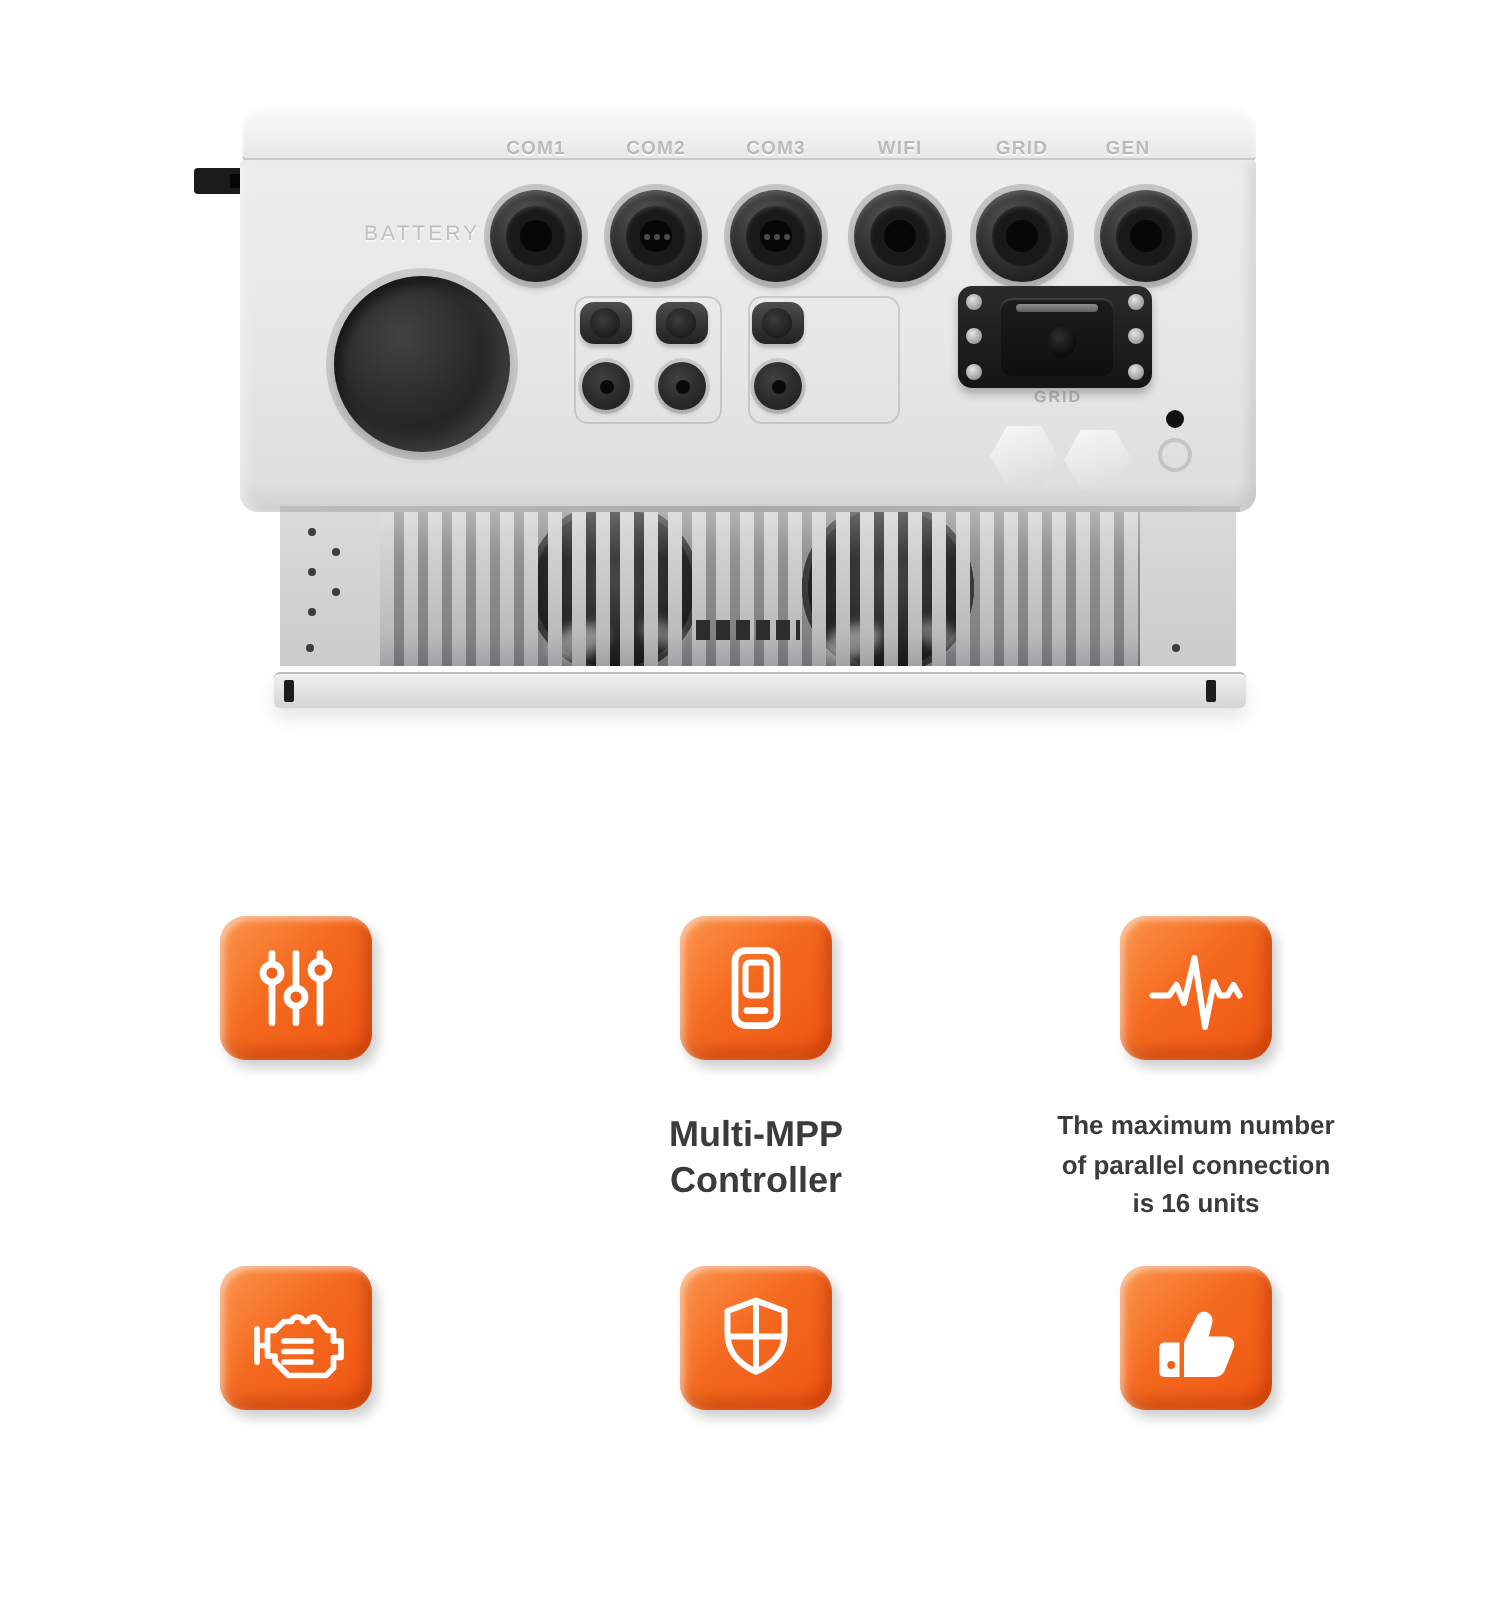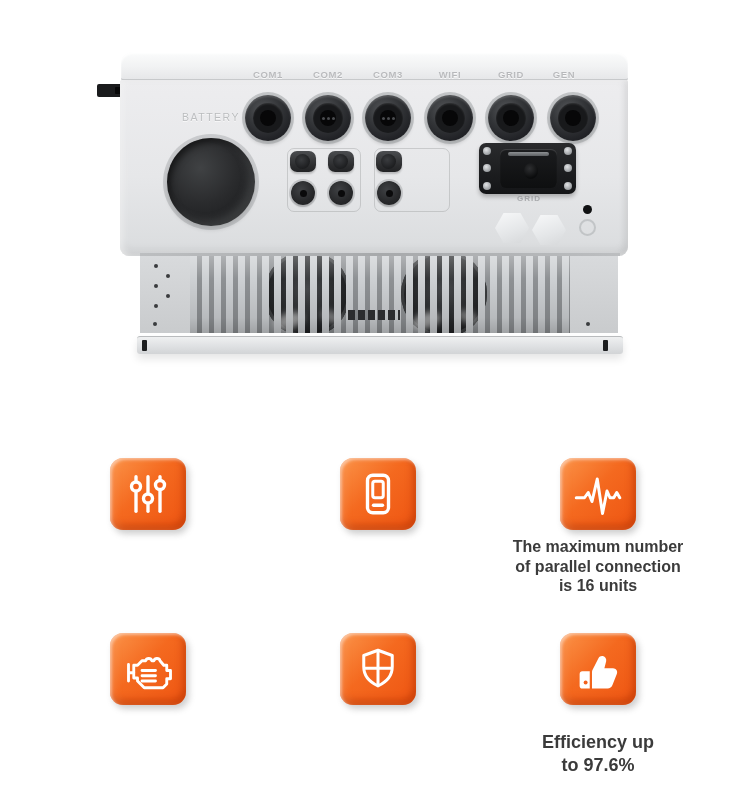--- a/index.html
+++ b/index.html
@@ -103,21 +103,21 @@
 
   
   .cell{position:absolute;width:240px;transform:translateX(-50%);text-align:center;}
   .fbtn{position:relative;width:76px;height:72px;margin:0 auto;border-radius:13px;
     background:linear-gradient(135deg,#fb9449 0%,#f4691f 45%,#ee5512 100%);
     box-shadow:inset 2px 2px 3px rgba(255,255,255,0.45), inset 5px 0 7px rgba(255,170,120,0.25),
                inset -3px -5px 7px rgba(172,46,0,0.5), 3px 4px 6px rgba(110,110,110,0.33);
     display:flex;align-items:center;justify-content:center;}
   .fbtn svg{display:block;}
   .flabel{margin-top:26px;font-weight:bold;font-size:18px;line-height:23px;color:#3b3b3b;white-space:pre-line;}
-  .flabel.small{margin-top:7px;font-size:16px;line-height:19.5px;text-align:center;}
+  .flabel.small{margin-top:23px;font-size:13px;line-height:19.5px;text-align:center;}
 </style>
 </head>
 <body>
 
 <div class="stage">
 
   <div class="photo">
 
     <div class="clip">
         <div class="notch"></div>
@@ -254,20 +254,22 @@
     </div>
 
     <div class="cell" style="left:378px;top:458px">
       <div class="fbtn">
         <svg width="48" height="48" viewBox="0 0 64 64" fill="none" stroke="#ffffff" stroke-width="4.5" stroke-linecap="round" stroke-linejoin="round">
           <rect x="18" y="7" width="28" height="50" rx="7"></rect>
           <rect x="25" y="15" width="14" height="22" rx="3" stroke-width="4"></rect>
           <line x1="26" y1="47" x2="38" y2="47"></line>
         </svg>
       </div>
+      <div class="flabel">Multi-MPP
+Controller</div>
     </div>
 
     <div class="cell" style="left:598px;top:458px">
       <div class="fbtn">
         <svg width="48" height="48" viewBox="0 0 64 64" fill="none" stroke="#ffffff" stroke-width="4" stroke-linecap="round" stroke-linejoin="round">
           <polyline points="3,37 14,37 19,30 24,42 31,12 38,58 44,28 48,37 53,37 57,30 61,37"></polyline>
         </svg>
       </div>
       <div class="flabel small">The maximum number
 of parallel connection
@@ -295,18 +297,16 @@
     </div>
 
     <div class="cell" style="left:598px;top:633px">
       <div class="fbtn">
         <svg width="48" height="48" viewBox="0 0 64 64">
           <path fill="#ffffff" d="M11,35 h10 v23 H11 c-2,0 -3.5,-1.5 -3.5,-3.5 v-16 c0,-2 1.5,-3.5 3.5,-3.5 z"></path>
           <circle cx="15.5" cy="50" r="2.6" fill="#f2611c"></circle>
           <path fill="#ffffff" d="M24,58 V36 c0,-1 0.3,-2 0.8,-2.9 l7.8,-15.6 c1.1,-2.2 3.6,-3.4 6,-2.8 c3.1,0.7 5,3.8 4.3,6.9 L40.5,31 H52 c3.9,0 6.6,3.8 5.2,7.4 l-5.9,15 c-1,2.7 -3.6,4.6 -6.5,4.6 z"></path>
         </svg>
       </div>
-      <div class="flabel">Efficiency up
-to 97.6%</div>
     </div>
 
   </div>
 </div>
 
 </body></html>

